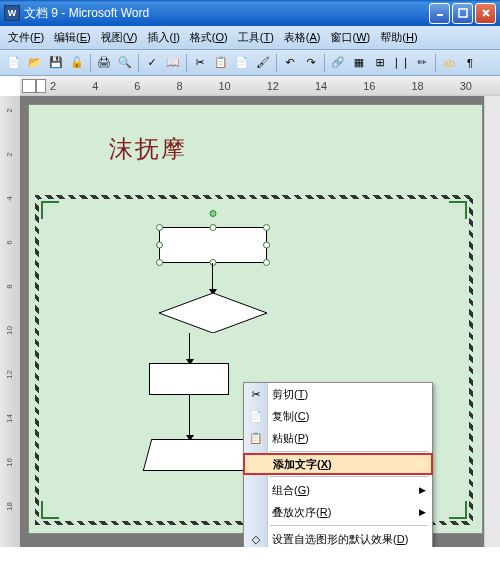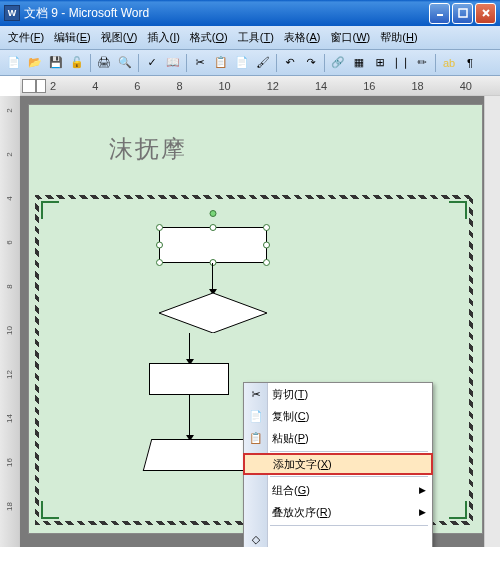--- a/index.html
+++ b/index.html
@@ -17,39 +17,39 @@
 .tb-btn { width: 20px; height: 20px; display: flex; align-items: center; justify-content: center; cursor: pointer; border-radius: 2px; }
 .tb-sep { width: 1px; height: 18px; background: #8aa8c8; margin: 0 2px; }
 .vruler { width: 20px; background: linear-gradient(to right, #e8e8e8, #d0d0d0); border-right: 1px solid #ccc; position: relative; }
 .vruler-tick { position: absolute; left: 0; right: 0; font-size: 8px; text-align: center; transform: rotate(-90deg); color: #555; }
 .main-area { display: flex; height: calc(565px - 26px - 22px - 18px - 28px - 20px); }
 .hruler { height: 20px; background: linear-gradient(to bottom, #f0f0f0, #d8d8d8); border-bottom: 1px solid #ccc; margin-left: 20px; position: relative; display: flex; align-items: center; }
 .hruler-indent { width: 10px; height: 14px; background: #fff; border: 1px solid #888; position: absolute; left: 16px; }
 .hruler-scale { position: absolute; left: 30px; top: 4px; display: flex; gap: 36px; font-size: 8px; color: #444; }
 .doc-wrap { flex: 1; background: #7a7a7a; overflow: hidden; position: relative; padding: 8px 0 0 8px; }
 .page-outer { background: #d4ecd6; width: 455px; height: 430px; border: 1px solid #888; position: relative; }
-.watermark { position: absolute; top: 28px; left: 80px; font-size: 24px; font-family: Liberation Serif, serif; color: #737373; letter-spacing: 2px; }
+.watermark { position: absolute; top: 28px; left: 80px; font-size: 24px; font-family: Liberation Serif, serif; color: #7f1d1d; letter-spacing: 2px; }
 .canvas-frame { position: absolute; top: 90px; left: 6px; width: 438px; height: 330px; border: 4px dashed #333; border-image: repeating-linear-gradient(45deg, #333 0 4px, transparent 4px 8px) 4; background: #d4ecd6; }
 .corner { position: absolute; width: 18px; height: 18px; }
 .corner.tl { top: 2px; left: 2px; border-top: 2px solid #2a7a3a; border-left: 2px solid #2a7a3a; }
 .corner.tr { top: 2px; right: 2px; border-top: 2px solid #2a7a3a; border-right: 2px solid #2a7a3a; }
 .corner.bl { bottom: 2px; left: 2px; border-bottom: 2px solid #2a7a3a; border-left: 2px solid #2a7a3a; }
 .corner.br { bottom: 2px; right: 2px; border-bottom: 2px solid #2a7a3a; border-right: 2px solid #2a7a3a; }
 .shape { position: absolute; background: #fff; border: 1px solid #000; }
 .rect1 { top: 28px; left: 120px; width: 108px; height: 36px; }
 .shape-handle { position: absolute; width: 7px; height: 7px; background: #fff; border: 1px solid #3a7a3a; border-radius: 50%; }
 .rotate-handle { position: absolute; width: 7px; height: 7px; background: #7ad67a; border: 1px solid #3a7a3a; border-radius: 50%; top: -18px; left: 50%; transform: translateX(-50%); }
 .arrow { position: absolute; width: 1px; background: #000; left: 173px; }
 .arrow::after { content: ''; position: absolute; bottom: -4px; left: -3px; border-left: 4px solid transparent; border-right: 4px solid transparent; border-top: 6px solid #000; }
 .rect2 { top: 164px; left: 110px; width: 80px; height: 32px; }
 .parallelogram { top: 240px; left: 108px; width: 108px; height: 32px; transform: skewX(-15deg); }
 .context-menu { position: absolute; top: 286px; left: 223px; width: 190px; background: #fff; border: 1px solid #888; box-shadow: 2px 2px 4px rgba(0,0,0,0.3); z-index: 100; }
 .cm-left { position: absolute; left: 0; top: 0; bottom: 0; width: 24px; background: linear-gradient(to right, #e8eef8, #d0dcec); border-right: 1px solid #c0c8d8; }
 .cm-item { display: flex; align-items: center; height: 22px; padding-left: 28px; padding-right: 6px; cursor: pointer; position: relative; }
-.cm-item.highlighted { background: #ffe8c0; border: 2px solid #d03030; margin: -1px; }
+.cm-item.highlighted { background: #ffe8c0; border: 2px solid #d03030; margin: -1px; font-weight: bold; }
 .cm-icon { position: absolute; left: 3px; width: 18px; height: 18px; display: flex; align-items: center; justify-content: center; font-size: 11px; }
 .cm-sep { height: 1px; background: #c0c8d8; margin: 2px 4px 2px 26px; }
 .cm-submenu-arrow { margin-left: auto; font-size: 9px; }
 .cm-accel { text-decoration: underline; }
 .scrollbar-v { position: absolute; right: 0; top: 0; width: 16px; height: 100%; background: #e8e8e8; border-left: 1px solid #ccc; }
 </style>
 </head>
 <body>
 
 <div class="titlebar">
@@ -123,21 +123,21 @@
   <div class="hruler-scale" id="hruler-scale">
       <span>2</span>
       <span>4</span>
       <span>6</span>
       <span>8</span>
       <span>10</span>
       <span>12</span>
       <span>14</span>
       <span>16</span>
       <span>18</span>
-      <span>40</span>
+      <span>30</span>
     </div>
 </div>
 
 <div class="main-area">
   <div class="vruler" id="vruler">
       <div class="vruler-tick" style="top: 10px;">2</div>
       <div class="vruler-tick" style="top: 54px;">2</div>
       <div class="vruler-tick" style="top: 98px;">4</div>
       <div class="vruler-tick" style="top: 142px;">6</div>
       <div class="vruler-tick" style="top: 186px;">8</div>
@@ -203,18 +203,19 @@
           <span>组合(<span class="cm-accel">G</span>)</span>
           <span class="cm-submenu-arrow">▶</span>
         </div>
         <div class="cm-item">
           <span>叠放次序(<span class="cm-accel">R</span>)</span>
           <span class="cm-submenu-arrow">▶</span>
         </div>
         <div class="cm-sep"></div>
         <div class="cm-item">
           <span class="cm-icon">◇</span>
+          <span>设置自选图形的默认效果(<span class="cm-accel">D</span>)</span>
         </div>
       </div>
 
     <div class="scrollbar-v"></div>
   </div>
 </div>
 
 </body></html>

